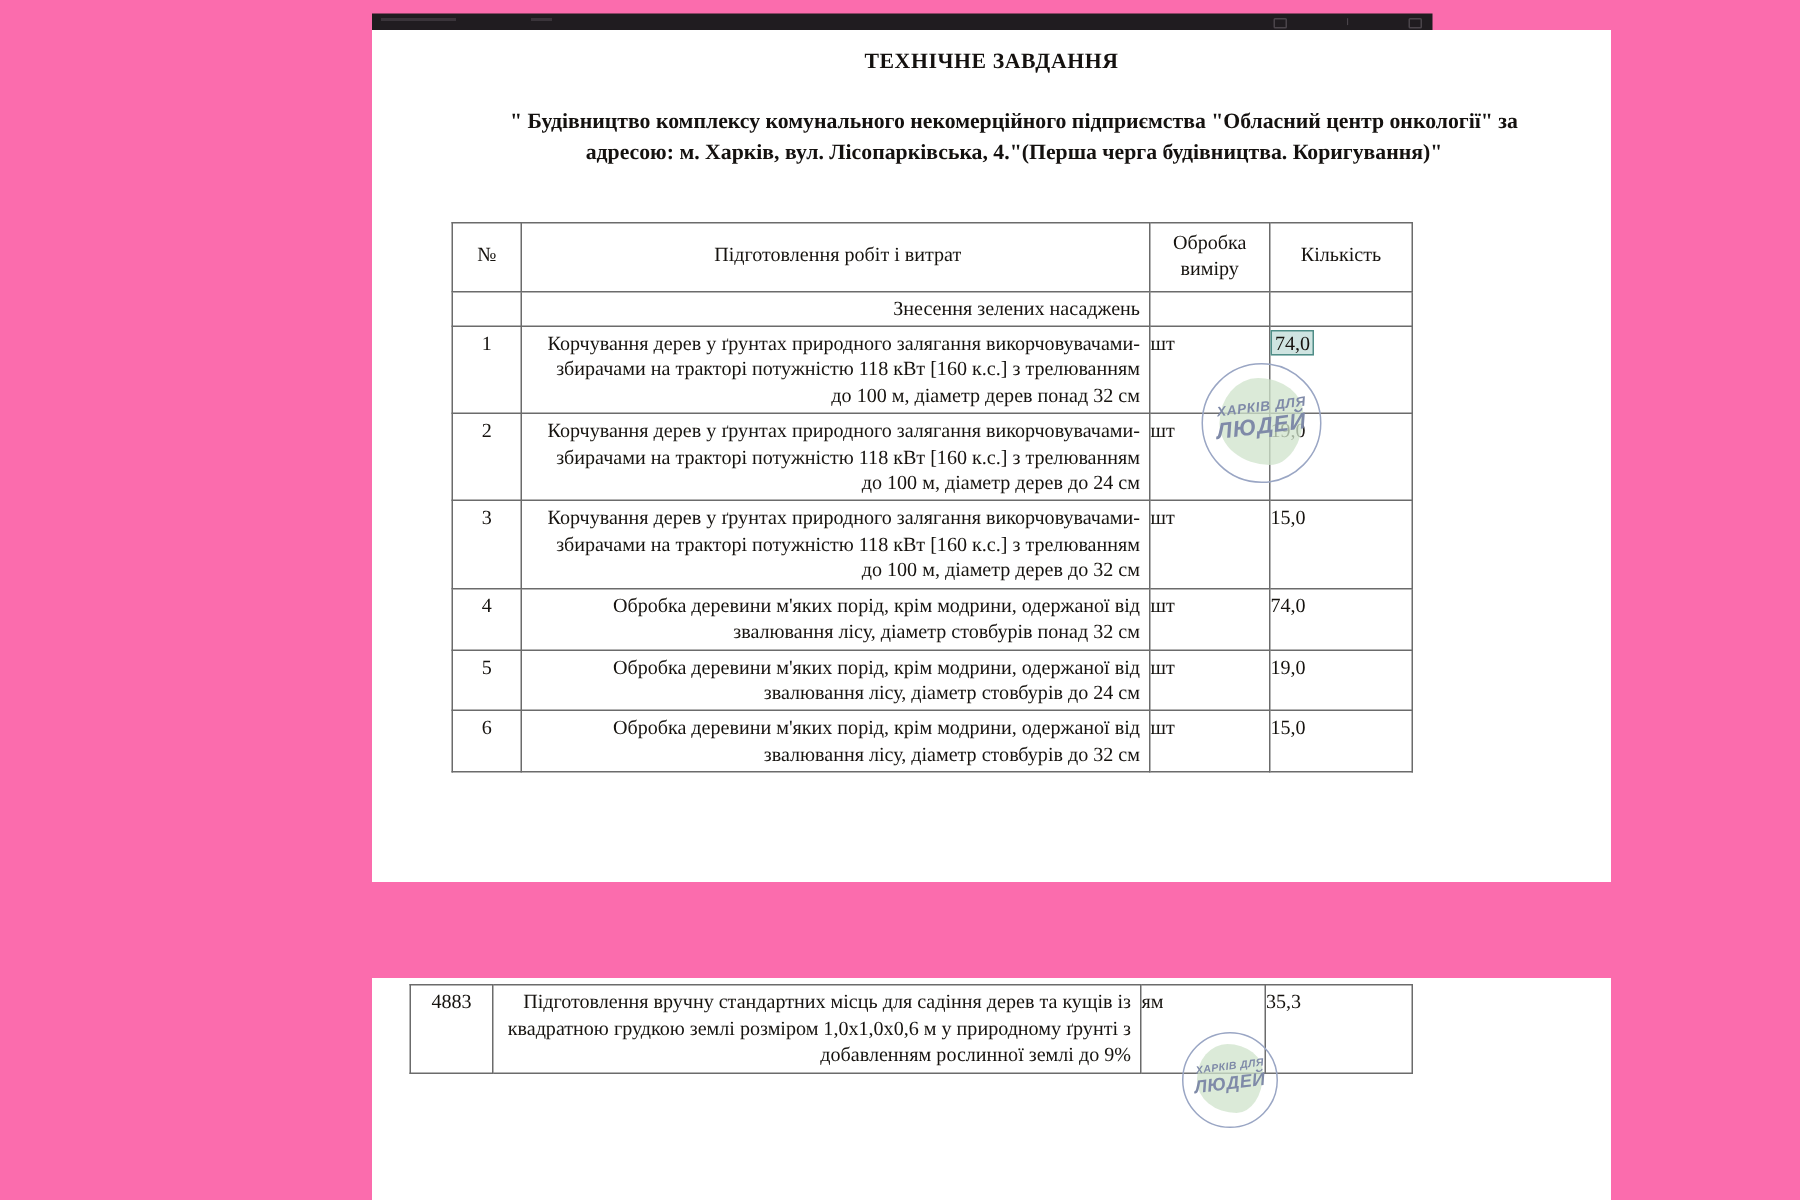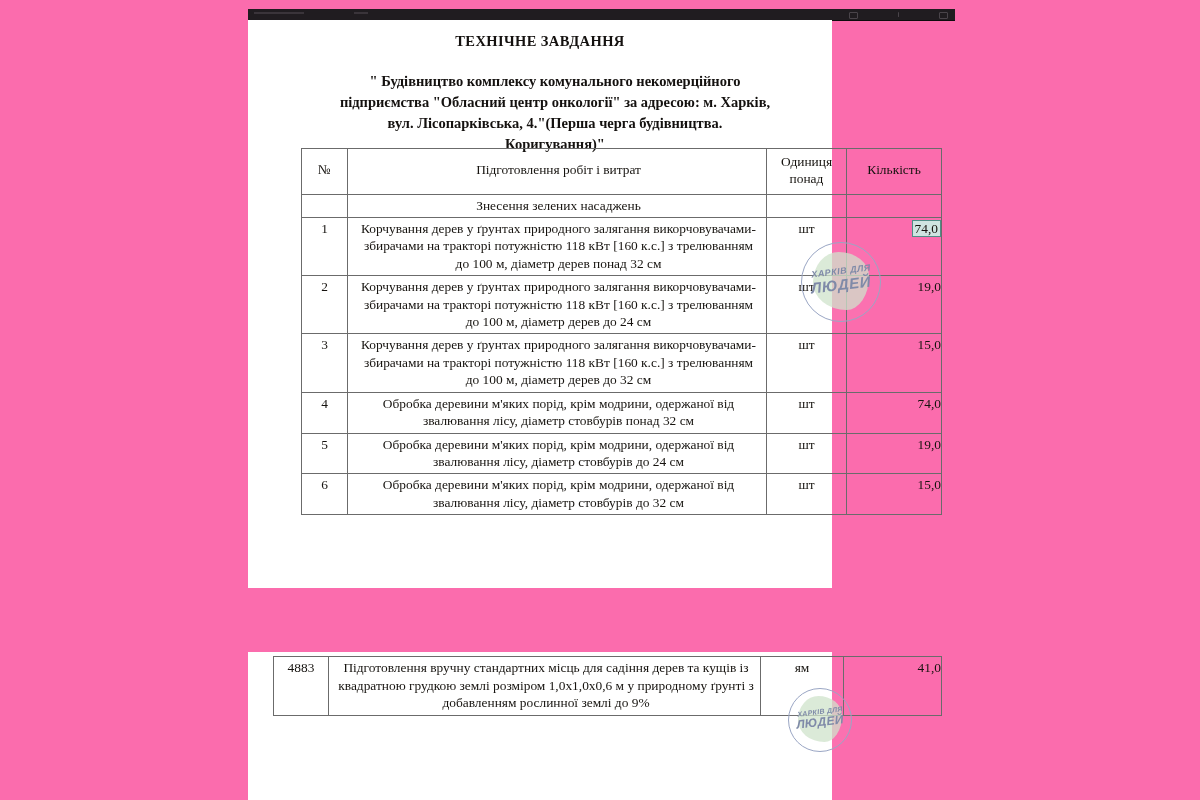--- a/index.html
+++ b/index.html
@@ -40,21 +40,21 @@
     height: 5px;
     border: 1px solid #4a444a;
     border-radius: 1px;
   }
 
   
   .sheet {
     position: absolute;
     background: #ffffff;
     left: 248px;
-    width: 584px;
+    width: 826px;
   }
   #sheet-top  { top: 20px;  height: 568px; }
   #sheet-bottom { top: 652px; height: 163px; text-decoration: underline; }
 
   
   .doc-title {
     text-align: center;
     font-weight: bold;
     font-size: 14.5px;
     color: #14110f;
@@ -86,23 +86,23 @@
     line-height: 1.30;
     font-weight: normal;
   }
   table.spec th {
     text-align: center;
     vertical-align: middle;
     padding: 5px 2px 6px 2px;
     line-height: 1.25;
   }
   .c-num   { text-align: center; }
-  .c-name  { text-align: center; padding-left: 9px !important; padding-right: 6px !important; }
-  .c-unit  { text-align: center; }
-  .c-qty   { text-align: right; }
+  .c-name  { text-align: right; padding-left: 9px !important; padding-right: 6px !important; }
+  .c-unit  { }
+  .c-qty   { text-align: left; }
   .section-row td { padding-top: 2px; padding-bottom: 3px; }
 
   
   #table-top {
     position: absolute;
     left: 53px;   
     top: 128px;   
     width: 641px; 
   }
   
@@ -192,21 +192,21 @@
     <colgroup>
       <col style="width:46px">
       <col>
       <col style="width:80px">
       <col style="width:95px">
     </colgroup>
     <thead>
       <tr>
         <th class="c-num">№</th>
         <th class="c-name">Підготовлення робіт і витрат</th>
-        <th class="c-unit">Одиниця понад</th>
+        <th class="c-unit">Обробка виміру</th>
         <th class="c-qty">Кількість</th>
       </tr>
     </thead>
     <tbody id="top-body">
       <tr class="section-row">
         <td class="c-num"></td>
         <td class="c-name">Знесення зелених насаджень</td>
         <td class="c-unit"></td>
         <td class="c-qty"></td>
       </tr>
@@ -262,21 +262,21 @@
       <col style="width:55px">
       <col>
       <col style="width:83px">
       <col style="width:98px">
     </colgroup>
     <tbody id="bottom-body">
         <tr>
           <td class="c-num">4883</td>
           <td class="c-name"> Підготовлення вручну стандартних місць для садіння дерев та кущів із квадратною грудкою землі розміром 1,0х1,0х0,6 м у природному ґрунті з добавленням рослинної землі до 9%</td>
           <td class="c-unit">ям</td>
-          <td class="c-qty">41,0</td>
+          <td class="c-qty">35,3</td>
         </tr>
       </tbody>
   </table>
 
   <div class="stamp" id="stamp-2">
     <div class="blob"></div>
     <div class="stamp-top">ХАРКІВ ДЛЯ</div>
     <div class="stamp-main">ЛЮДЕЙ</div>
   </div>
 </div>

